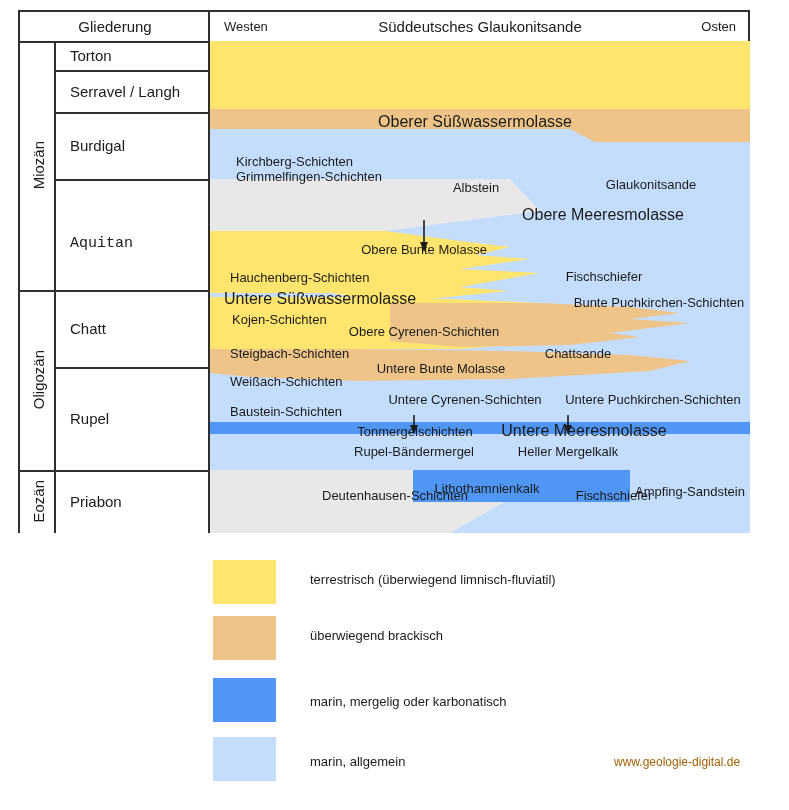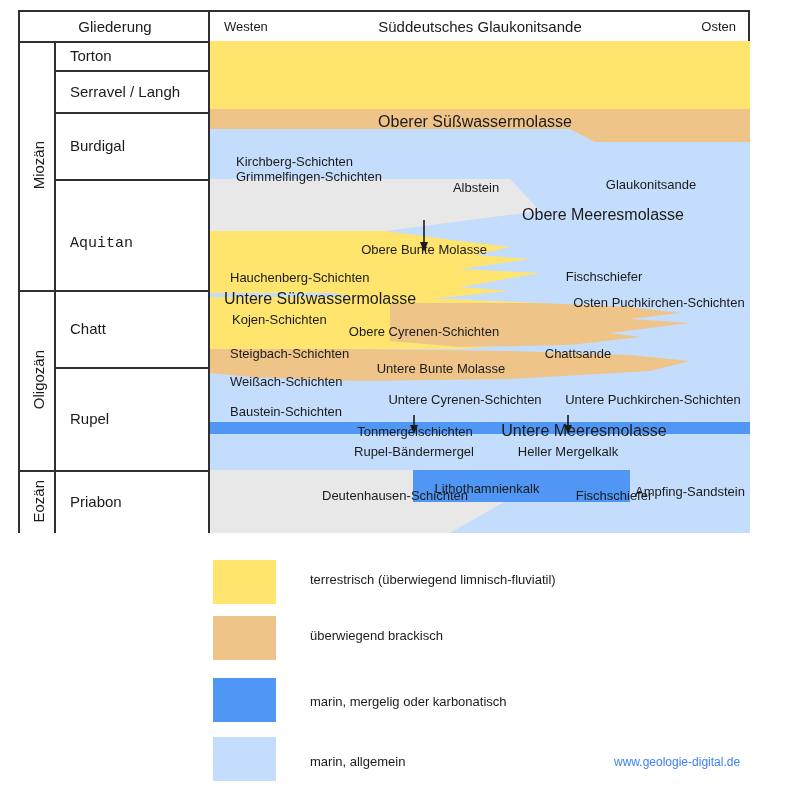--- a/index.html
+++ b/index.html
@@ -20,21 +20,21 @@
 
   
   #panel{position:absolute;overflow:hidden;box-sizing:border-box;}
   #panelsvg{position:absolute;left:0;top:0;}
   .dlabel{position:absolute;font-size:13px;white-space:nowrap;color:#1b1b1b;}
   .dlabel.big{font-size:16px;}
 
   
   .swatch{position:absolute;width:63px;height:44px;}
   .legtext{position:absolute;font-size:13px;white-space:nowrap;}
-  .credit{position:absolute;font-size:12px;color:#3b82f6;white-space:nowrap;}
+  .credit{position:absolute;font-size:12px;color:#a16207;white-space:nowrap;}
 </style>
 </head>
 <body>
 
 <div id="stage">
 
   <div class="frame" id="tableframe" style="left:18px;top:10px;width:732px;height:523px;"></div>
 
   <div class="cell" id="hdr-gliederung" style="left:20px;top:12px;width:190px;height:29px;justify-content:center;">
     <span class="hdr-label">Gliederung</span>
@@ -135,21 +135,21 @@
     <div class="dlabel" style="left:26px;top:113px;">Kirchberg-Schichten</div>
     <div class="dlabel" style="left:26px;top:128px;">Grimmelfingen-Schichten</div>
     <div class="dlabel" style="left:266px;top:139px;transform:translateX(-50%);">Albstein</div>
     <div class="dlabel" style="left:441px;top:136px;transform:translateX(-50%);">Glaukonitsande</div>
     <div class="dlabel big" style="left:393px;top:165px;transform:translateX(-50%);">Obere Meeresmolasse</div>
     <div class="dlabel" style="left:214px;top:201px;transform:translateX(-50%);">Obere Bunte Molasse</div>
     <div class="dlabel" style="left:20px;top:229px;">Hauchenberg-Schichten</div>
     <div class="dlabel big" style="left:14px;top:249px;">Untere Süßwassermolasse</div>
     <div class="dlabel" style="left:22px;top:271px;">Kojen-Schichten</div>
     <div class="dlabel" style="left:394px;top:228px;transform:translateX(-50%);">Fischschiefer</div>
-    <div class="dlabel" style="left:449px;top:254px;transform:translateX(-50%);">Osten Puchkirchen-Schichten</div>
+    <div class="dlabel" style="left:449px;top:254px;transform:translateX(-50%);">Bunte Puchkirchen-Schichten</div>
     <div class="dlabel" style="left:214px;top:283px;transform:translateX(-50%);">Obere Cyrenen-Schichten</div>
     <div class="dlabel" style="left:20px;top:305px;">Steigbach-Schichten</div>
     <div class="dlabel" style="left:20px;top:333px;">Weißach-Schichten</div>
     <div class="dlabel" style="left:231px;top:320px;transform:translateX(-50%);">Untere Bunte Molasse</div>
     <div class="dlabel" style="left:368px;top:305px;transform:translateX(-50%);">Chattsande</div>
     <div class="dlabel" style="left:20px;top:363px;">Baustein-Schichten</div>
     <div class="dlabel" style="left:247px;top:351px;transform:translateX(-50%);margin-left:8px;">Untere Cyrenen-Schichten</div>
     <div class="dlabel" style="left:443px;top:351px;transform:translateX(-50%);">Untere Puchkirchen-Schichten</div>
     <div class="dlabel" style="left:205px;top:383px;transform:translateX(-50%);">Tonmergelschichten</div>
     <div class="dlabel big" style="left:374px;top:381px;transform:translateX(-50%);">Untere Meeresmolasse</div>

